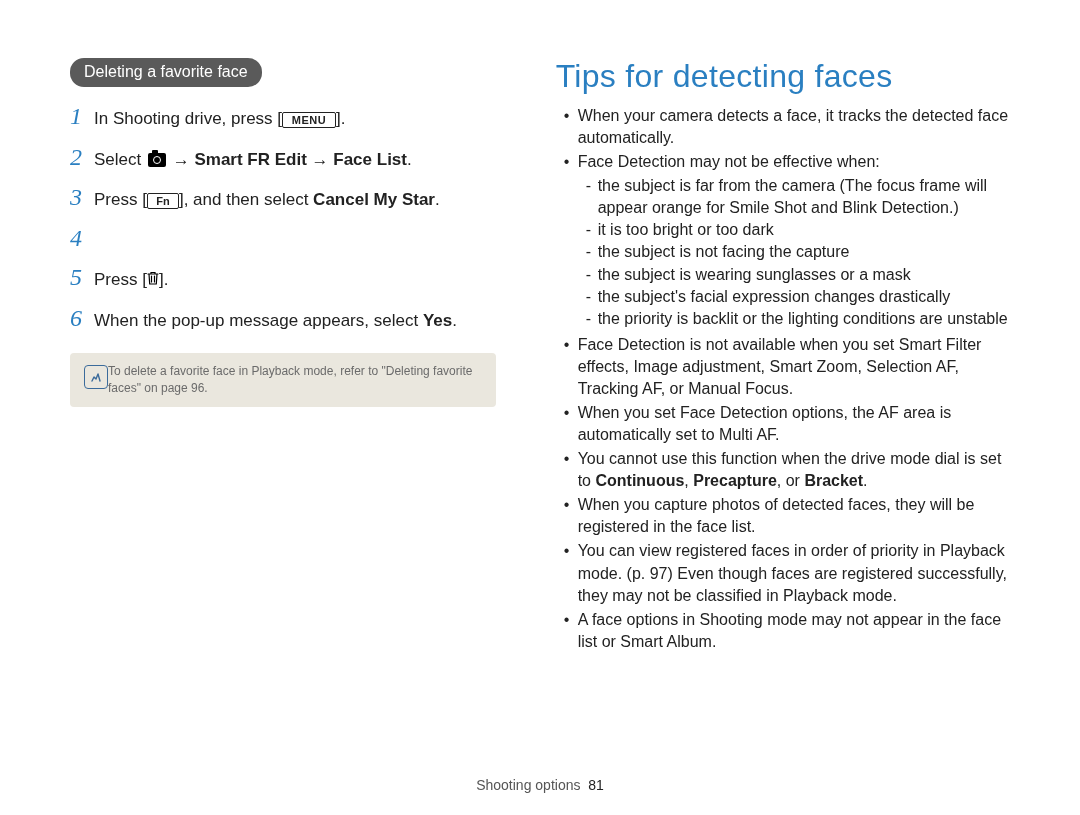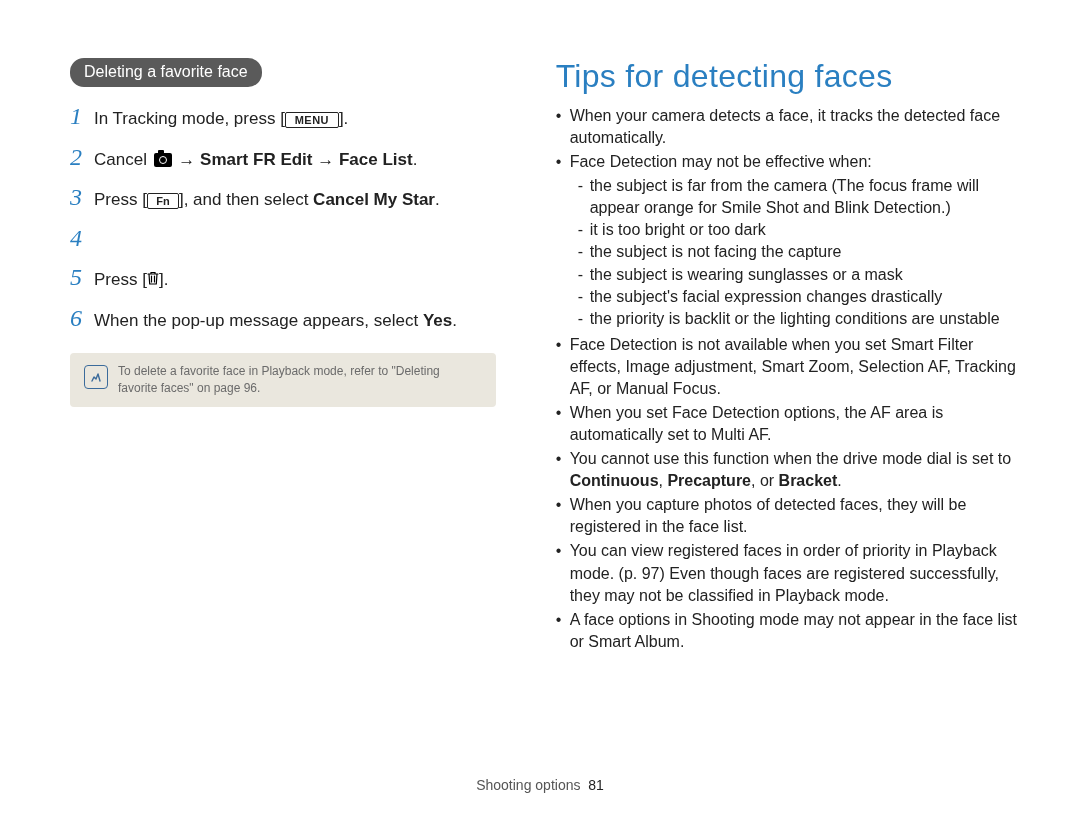--- a/index.html
+++ b/index.html
@@ -130,21 +130,20 @@
   .icon-trash svg {
     width: 12px;
     height: 14px;
   }
   .note-box {
     background: #eae7de;
     border-radius: 4px;
     padding: 10px 14px 10px 14px;
     display: flex;
     align-items: flex-start;
-    gap: 10px;
     margin-top: 20px;
   }
   .note-icon {
     width: 22px;
     height: 22px;
     border: 1.5px solid #3b6b9b;
     border-radius: 4px;
     color: #3b6b9b;
     display: flex;
     align-items: center;
@@ -164,21 +163,21 @@
   }
   .tips-title {
     color: #2a7fc1;
     font-size: 32px;
     font-weight: 400;
     margin: 0 0 10px 0;
     letter-spacing: 0.3px;
   }
   .bullets {
     list-style: none;
-    margin: 0;
+    margin: 8px;
     padding: 0;
   }
   .bullets > li {
     position: relative;
     padding-left: 14px;
     font-size: 16px;
     line-height: 1.38;
     color: #222;
     margin-bottom: 2px;
   }
@@ -229,27 +228,27 @@
   <div class="columns">
 
     <div class="col-left">
 
       <div class="pill">Deleting a favorite face</div>
 
       <ol class="steps">
         <li>
           <span class="step-num">1</span>
           <span class="step-body">
-            <span>In Tracking mode, press [</span><span class="icon-box wide">MENU</span><span>].</span>
+            <span>In Shooting drive, press [</span><span class="icon-box wide">MENU</span><span>].</span>
           </span>
         </li>
         <li>
           <span class="step-num">2</span>
           <span class="step-body">
-            <span>Cancel </span><span class="icon-camera"></span><b> → Smart FR Edit → Face List</b><span>.</span>
+            <span>Select </span><span class="icon-camera"></span><b> → Smart FR Edit → Face List</b><span>.</span>
           </span>
         </li>
         <li>
           <span class="step-num">3</span>
           <span class="step-body">
             <span>Press [</span><span class="icon-box">Fn</span><span>], and then select </span><b>Cancel My Star</b><span>.</span>
           </span>
         </li>
         <li>
           <span class="step-num">4</span>

